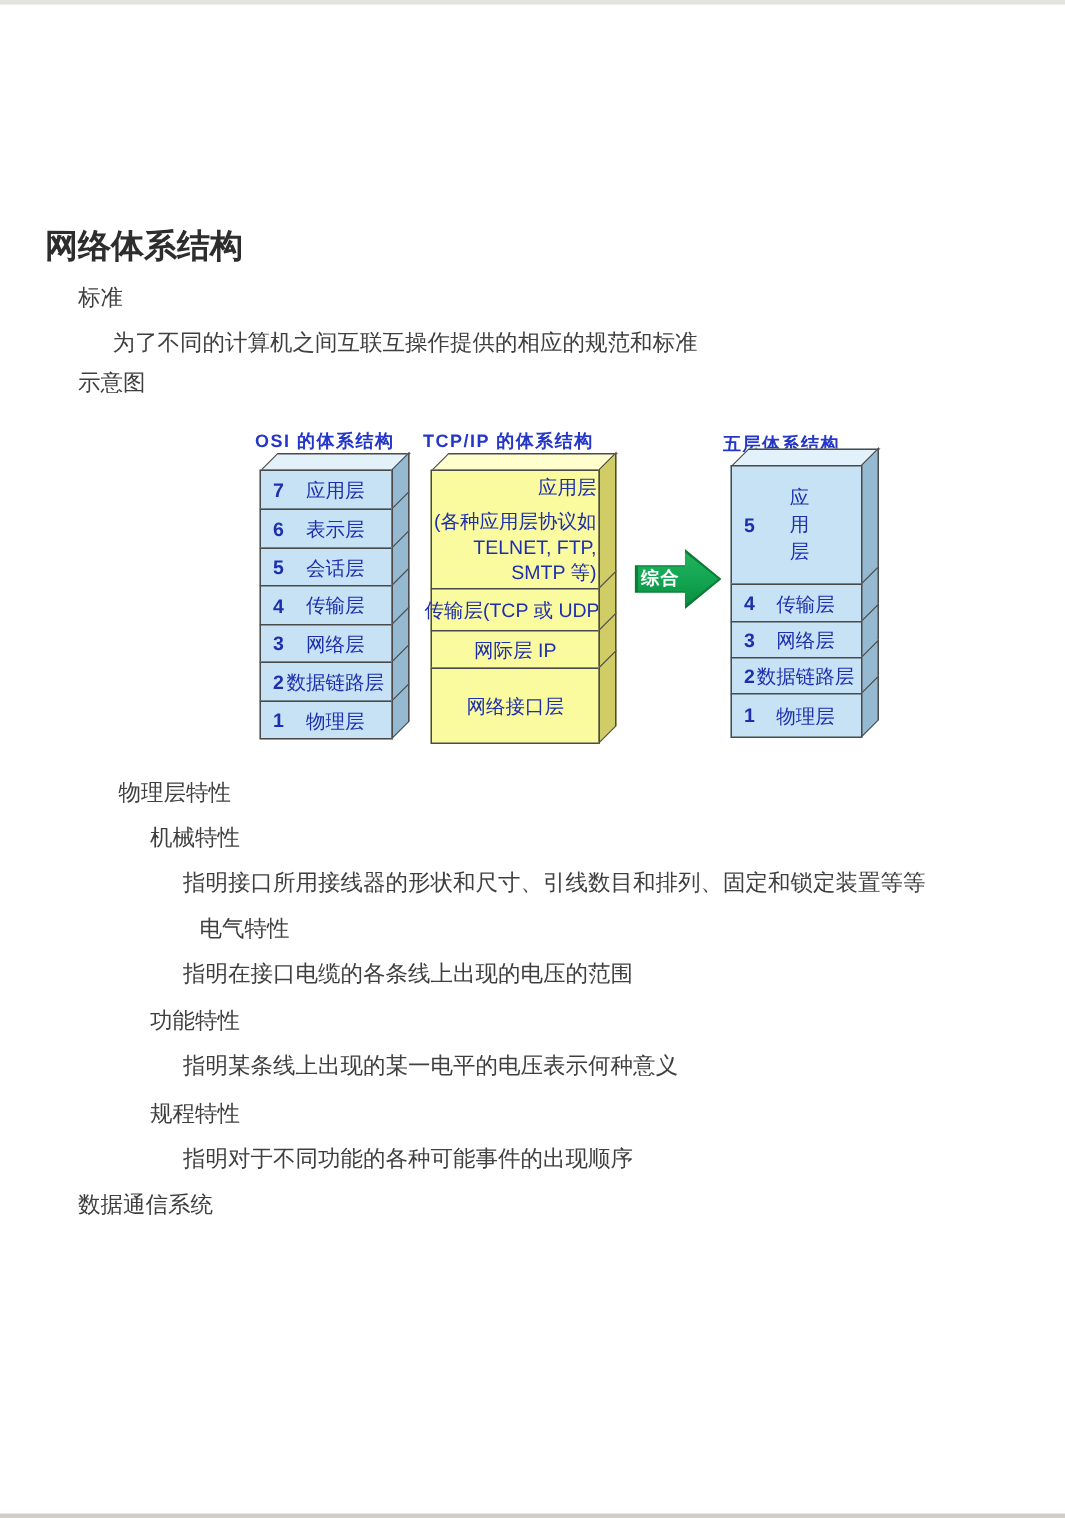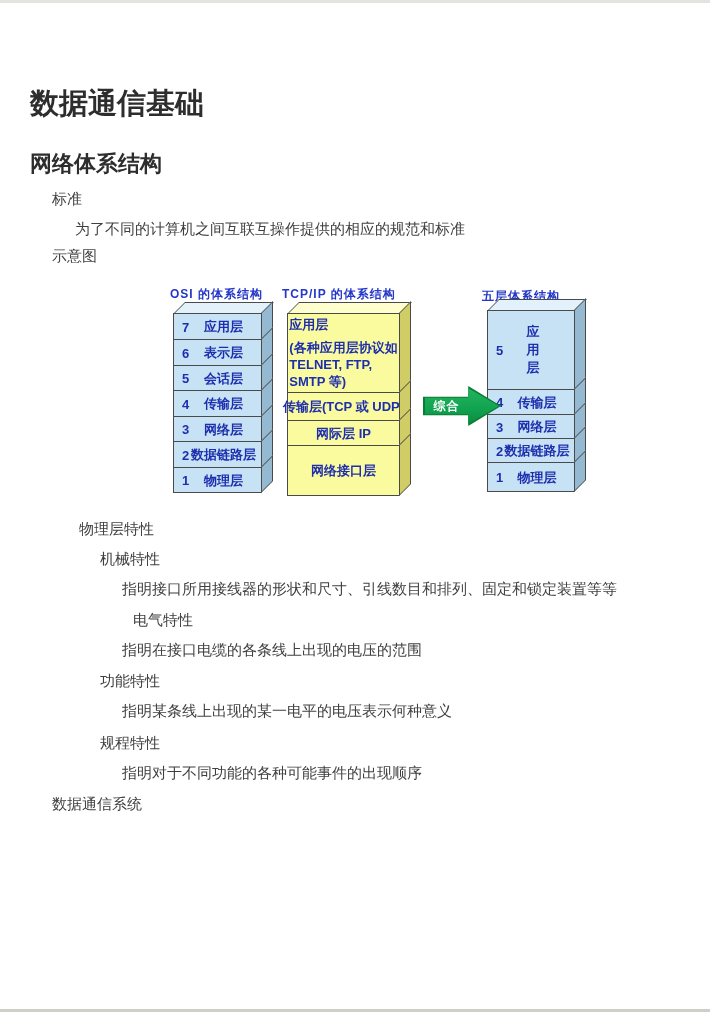--- a/index.html
+++ b/index.html
@@ -27,43 +27,42 @@
              display:flex;align-items:center;justify-content:center;}
   .bg-blue{background:var(--blue-front);}
   .bg-yellow{background:var(--yellow-front);}
   .side-face{position:absolute;left:100%;top:-1px;width:12px;height:calc(100% + 2px);
              transform:skewY(-45deg);transform-origin:0 0;border:1px solid var(--border);box-sizing:border-box;}
   .side-blue{background:var(--blue-side);}
   .side-yellow{background:var(--yellow-side);}
 
   .layer-num{position:absolute;left:8px;top:50%;transform:translateY(-50%);
              font-size:13px;font-weight:bold;color:var(--text);}
-  .layer-label{text-align:left;font-size:13px;font-weight:bold;color:var(--text);line-height:17px;white-space:nowrap;}
+  .layer-label{text-align:right;font-size:13px;font-weight:normal;color:var(--text);line-height:17px;white-space:nowrap;}
   .has-num .layer-label{padding-left:12px;}
   .layer-label .first-line{margin-bottom:6px;}
   .layer-label.vertical{line-height:18px;padding-left:4px;}
 
   
-  .merge-arrow{position:absolute;left:253px;top:102px;width:58px;height:40px;
+  .merge-arrow{position:absolute;left:253px;top:82px;width:58px;height:40px;
       clip-path:polygon(0 27%,58% 27%,58% 0,100% 50%,58% 100%,58% 73%,0 73%);
-      background:var(--arrow-dark);padding-left:20px;}
+      background:var(--arrow-dark);}
   .merge-arrow-inner{position:absolute;inset:2px;
       clip-path:polygon(0 27%,58% 27%,58% 0,100% 50%,58% 100%,58% 73%,0 73%);
       background:linear-gradient(180deg,#23b35e 0%,var(--arrow-green) 55%,#0b8c3e 100%);}
   .merge-arrow-label{position:absolute;left:0;top:50%;transform:translateY(-50%);width:60%;
       text-align:center;font-size:12px;font-weight:bold;color:#ffffff;letter-spacing:1px;}
 </style>
 </head>
 <body>
 
 <div id="page">
   <div class="edge edge-top"></div>
   <div class="edge edge-bottom"></div>
 
-  <h1 class="doc-title" style="margin:0">数据通信基础</h1>
   <h2 class="section-heading" style="margin:0">网络体系结构</h2>
 
   <div id="outline">
       <div class="outline-item" style="top: 190px; left: 52px;">标准</div>
       <div class="outline-item" style="top: 220px; left: 75px;">为了不同的计算机之间互联互操作提供的相应的规范和标准</div>
       <div class="outline-item" style="top: 247px; left: 52px;">示意图</div>
       <div class="outline-item" style="top: 520px; left: 52px; margin-left: 27px;">物理层特性</div>
       <div class="outline-item" style="top: 550px; left: 100px;">机械特性</div>
       <div class="outline-item" style="top: 580px; left: 122px;">指明接口所用接线器的形状和尺寸、引线数目和排列、固定和锁定装置等等</div>
       <div class="outline-item" style="top: 611px; left: 100px; margin-left: 33px;">电气特性</div>

